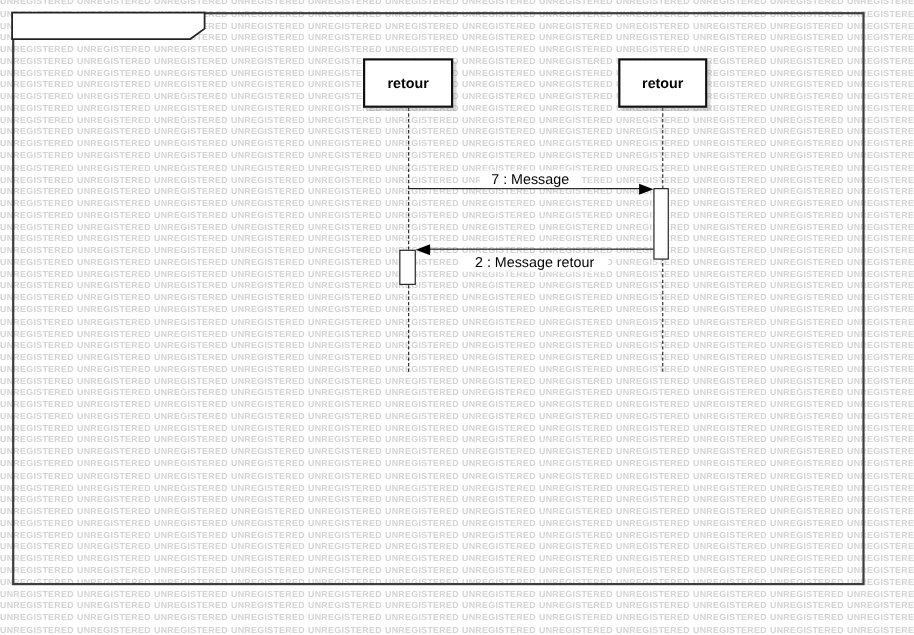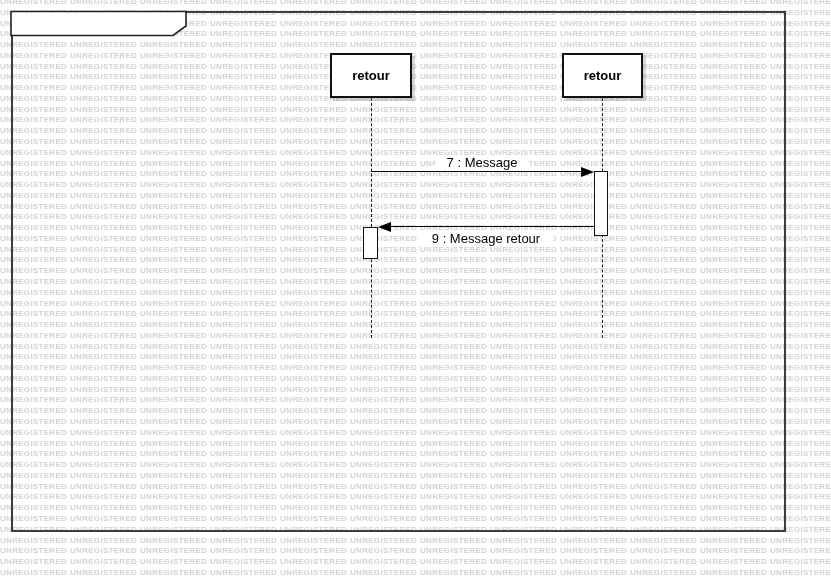--- a/index.html
+++ b/index.html
@@ -729,15 +729,15 @@
 
   <div class="activation" style="left:594px;top:171px;width:14px;height:65px;"></div>
   <div class="activation" style="left:363px;top:227px;width:15px;height:32px;"></div>
 
   <div class="msg-line" style="left:371px;top:171px;width:211px;"></div>
   <div class="arrow-right" style="left:581px;top:167px;"></div>
   <div class="msg-label" style="left:436px;top:155px;width:92px;">7 : Message</div>
 
   <div class="msg-line" style="left:391px;top:226px;width:203px;"></div>
   <div class="arrow-left" style="left:378px;top:222px;"></div>
-  <div class="msg-label" style="left:419px;top:231px;width:134px;">9 : Message retour</div>
+  <div class="msg-label" style="left:419px;top:231px;width:134px;">2 : Message retour</div>
 
 </div>
 
 </body></html>

